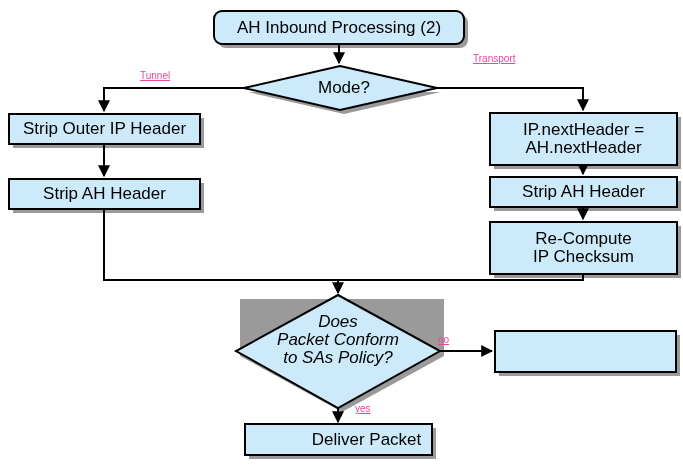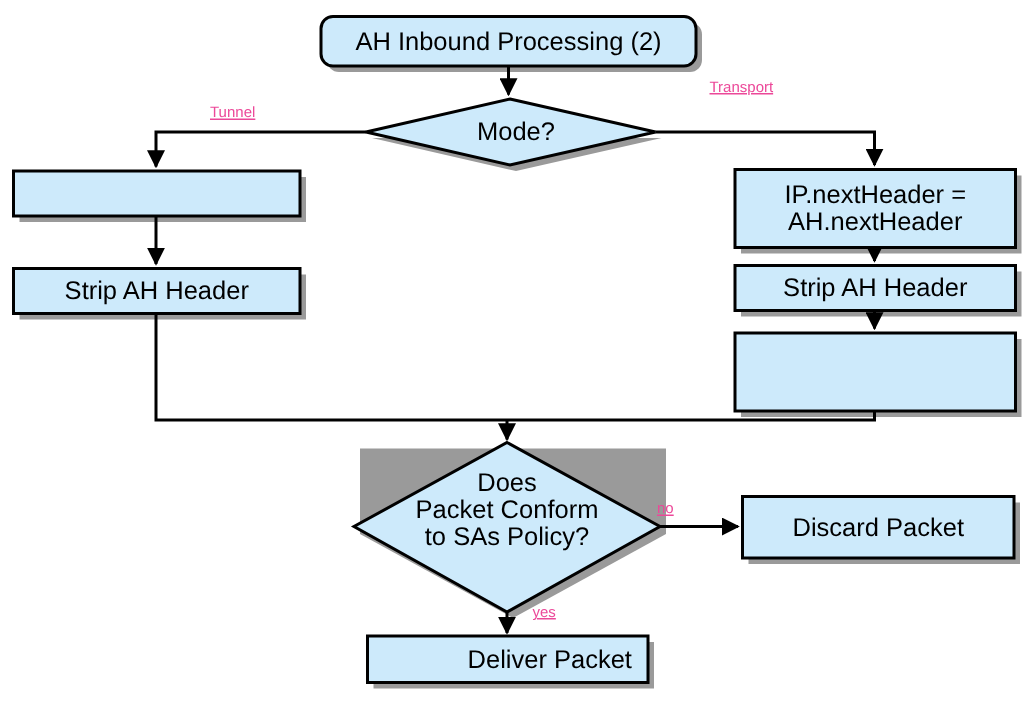--- a/index.html
+++ b/index.html
@@ -110,34 +110,36 @@
 
     <rect x="495" y="331" width="181" height="41" fill="#cdeafb" stroke="#000000" stroke-width="2"></rect>
 
     <rect x="245" y="424" width="187" height="31" fill="#cdeafb" stroke="#000000" stroke-width="2"></rect>
   </svg>
 
   <div class="node-label" style="left:214px; top:11px; width:250px; height:33px;">AH Inbound Processing (2)</div>
 
   <div class="node-label" style="left:284px; top:70px; width:120px; height:36px;">Mode?</div>
 
+  <div class="node-label" style="left:9px; top:114px; width:191px; height:30px;">Strip Outer IP Header</div>
 
   <div class="node-label" style="left:9px; top:179px; width:191px; height:30px;">Strip AH Header</div>
 
   <div class="node-label" style="left:490px; top:113px; width:187px; height:52px;">IP.nextHeader =
 AH.nextHeader</div>
 
   <div class="node-label" style="left:490px; top:177px; width:187px; height:30px;">Strip AH Header</div>
 
+  <div class="node-label" style="left:490px; top:222px; width:187px; height:52px;">Re-Compute
+IP Checksum</div>
 
-  <div class="node-label" style="left:238px; top:310px; width:200px; height:60px;">Does
+  <div class="node-label" style="left:238px; top:310px; width:200px; height:60px;font-style:italic;">Does
 Packet Conform
 to SAs Policy?</div>
 
-  <div class="node-label" style="left:495px; top:331px; width:181px; height:41px;">Discard Packet</div>
 
   <div class="node-label" style="left:245px; top:424px; width:187px; height:31px;padding-left:28px;">Deliver Packet</div>
 
   <div class="edge-label" style="left:140px; top:67px;">Tunnel</div>
 
   <div class="edge-label" style="left:473px; top:50px;">Transport</div>
 
   <div class="edge-label" style="left:438px; top:331px;">no</div>
 
   <div class="edge-label" style="left:355px; top:400px;">yes</div>

